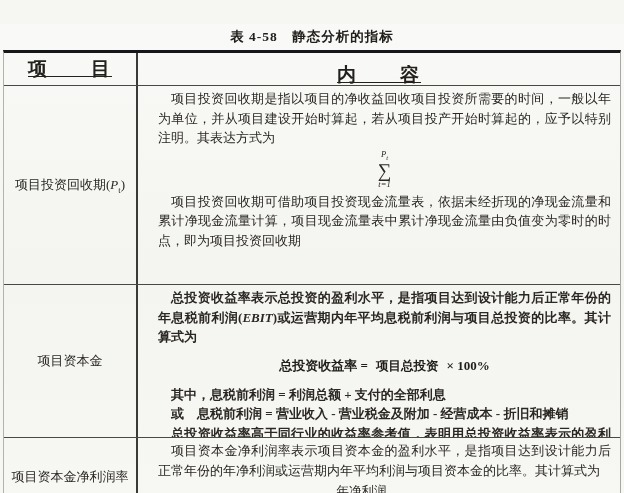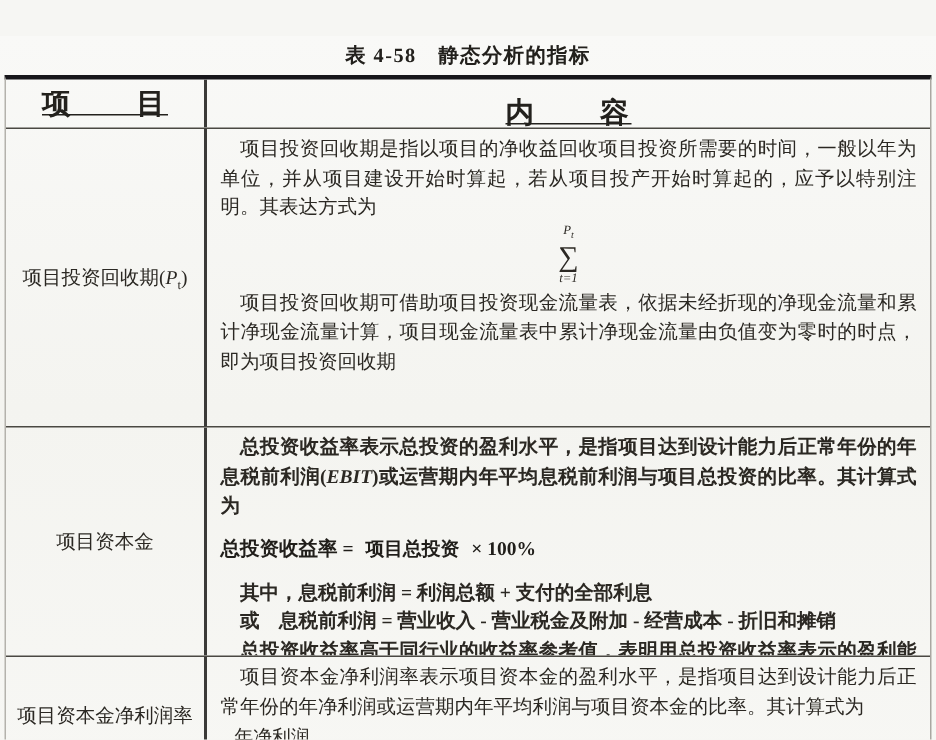--- a/index.html
+++ b/index.html
@@ -47,21 +47,21 @@
     display: flex;
     align-items: center;
     justify-content: center;
     text-align: center;
     font-size: 13px;
     padding: 2px;
     overflow: hidden;
   }
   .content-cell {
     flex: 1 1 auto;
-    padding: 3px 9px 2px 9px;
+    padding: 3px 9px 2px 20px;
     overflow: hidden;
   }
   .header-cell {
     font-weight: bold;
     font-size: 19px;
     letter-spacing: 2px;
     color: #23211d;
     text-decoration: underline;
   }
   .header-content { justify-content: center; display: flex; align-items: center; padding: 0; margin-top: 12px; }
@@ -97,21 +97,21 @@
   .sig-top, .sig-bot { font-size: 8.5px; line-height: 9px; font-style: italic; }
   .sig-top sub { font-size: 6.5px; }
   .sigma { font-size: 19px; line-height: 19px; font-style: normal; }
   .expr { display: inline-block; }
   .op { padding: 0 1px; }
   
   .frac-formula {
     height: 38px;
     display: flex;
     align-items: center;
-    justify-content: flex-start;
+    justify-content: center;
     gap: 5px;
     font-size: 13px;
   }
   .frac {
     display: inline-flex;
     flex-direction: column;
     align-items: center;
     vertical-align: middle;
     line-height: 1;
   }

